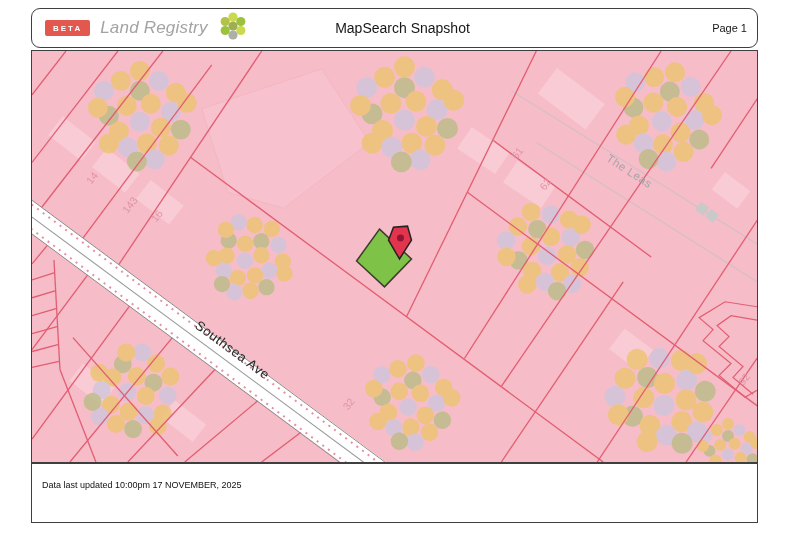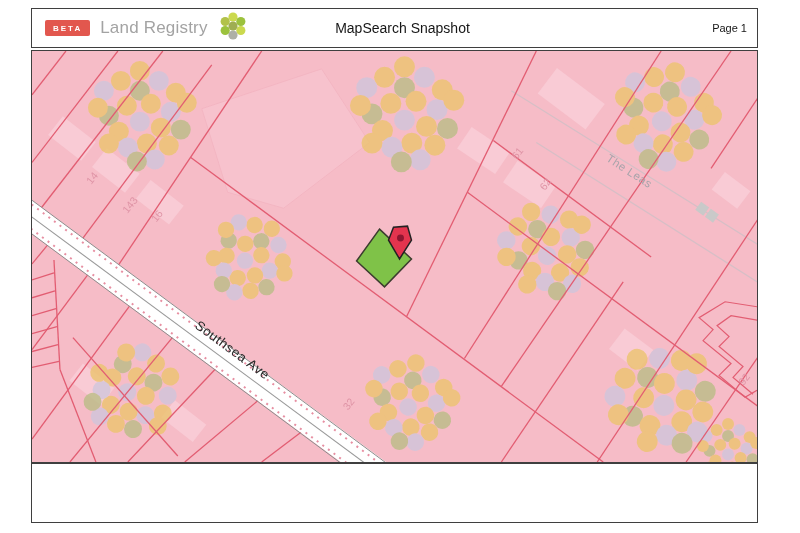--- a/index.html
+++ b/index.html
@@ -1,26 +1,26 @@
 <!DOCTYPE html>
 <html><head>
 <meta charset="utf-8">
 <style>
   html,body{margin:0;padding:0;}
   body{
     width:800px;height:533px;position:relative;background:#ffffff;
     font-family:"Liberation Sans", sans-serif;overflow:hidden;
   }
   .box{position:absolute;box-sizing:border-box;border:1.5px solid #3f3f3f;background:#fff;}
-  .header-box{left:31px;top:8px;width:727px;height:40px;display:flex;align-items:center;}
+  .header-box{left:31px;top:8px;width:727px;height:40px;display:flex;align-items:center;border-radius:9px;}
   .beta-badge{
     margin-left:13px;background:#e2574e;color:#fff;font-size:8px;font-weight:bold;
     letter-spacing:2px;padding:4px 8px 3px;border-radius:2px;flex:0 0 auto;
   }
-  .brand{margin-left:10px;font-size:17px;color:#a3a3a3;letter-spacing:.2px;flex:0 0 auto;}
+  .brand{margin-left:10px;font-size:17px;color:#a3a3a3;letter-spacing:.2px;flex:0 0 auto;font-style:italic;}
   .logo{margin-left:8px;flex:0 0 auto;}
   .page-title{
     position:absolute;left:16px;right:0;text-align:center;font-size:14px;color:#161616;
   }
   .page-num{position:absolute;right:10px;font-size:11px;color:#161616;margin-left:40px;}
   .map-box{left:31px;top:50px;width:727px;height:413px;padding:0;background:#f6bcc7;}
   .map-box svg{display:block;width:100%;height:100%;}
   .footer-box{
     left:31px;top:463px;width:727px;height:60px;
     padding:15px 10px 0;font-size:9px;line-height:13.5px;color:#111;
@@ -183,13 +183,14 @@
     <text transform="translate(320,357) rotate(-52)">32</text>
     <text transform="translate(716,332) rotate(-52)">92</text>
   </g>
 
   <text transform="translate(198,304) rotate(36.6)" text-anchor="middle" font-size="13.5" fill="#2b2b2b" letter-spacing="0.5" class="maplabel">Southsea Ave</text>
   <text transform="translate(596,124) rotate(33)" text-anchor="middle" font-size="11.5" fill="#a8a4ab" letter-spacing="0.5" class="maplabel">The Leas</text>
 </svg>
 </div>
 
 <div class="box footer-box">
+  <div>Data last updated 10:00pm 17 NOVEMBER, 2025</div>
 </div>
 
 </body></html>

